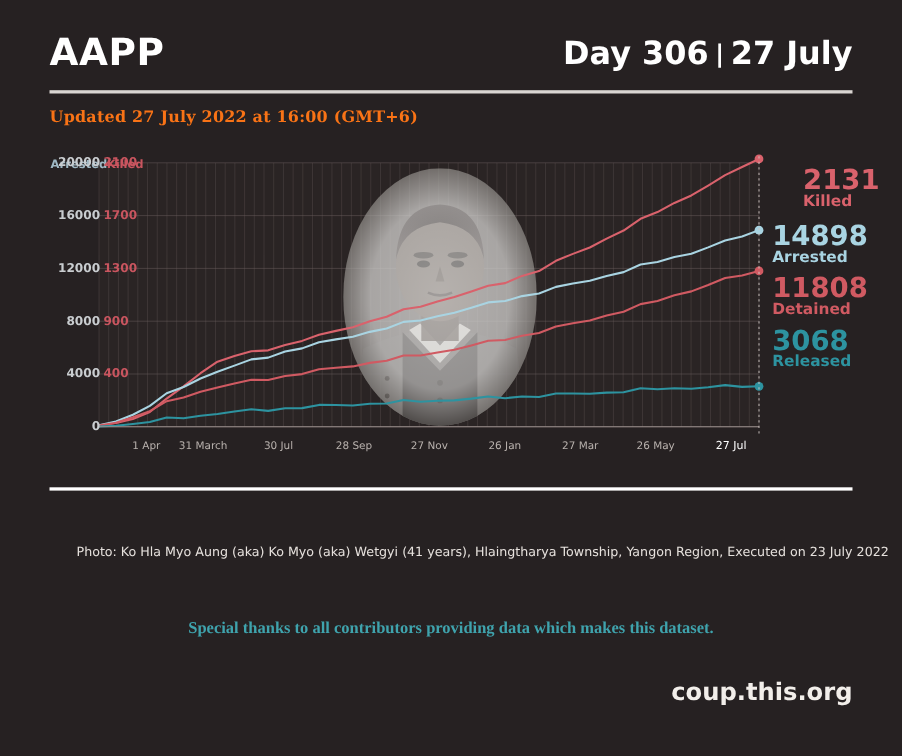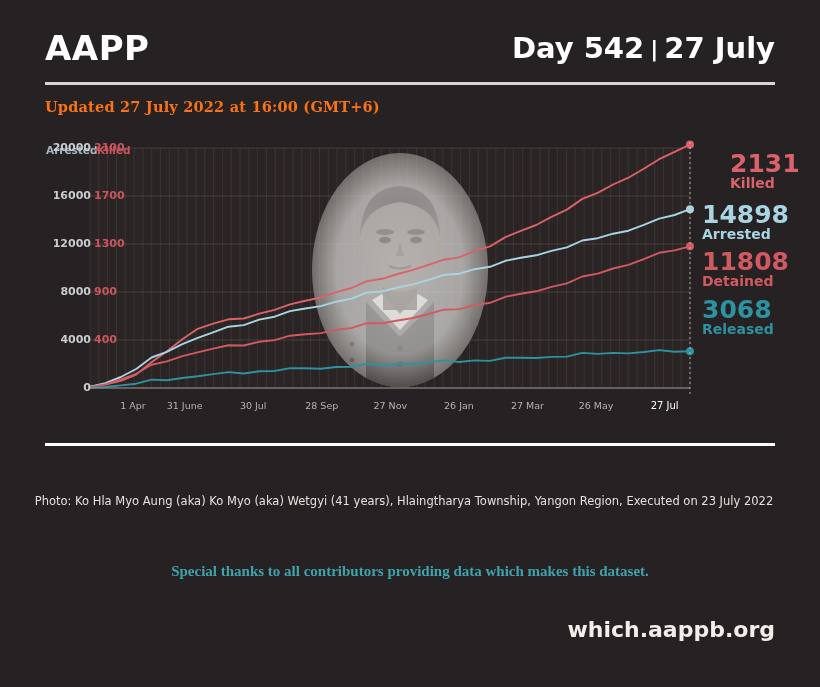--- a/index.html
+++ b/index.html
@@ -82,21 +82,21 @@
   .c-arrested {top:203px;} .c-arrested .num,.c-arrested .cap{color:#a9d4e2;}
   .c-detained {top:250px;} .c-detained .num,.c-detained .cap{color:#d05a62;}
   .c-released {top:298px;} .c-released .num,.c-released .cap{color:#2d93a0;}
 
   
   .rule-mid{
     position:absolute;left:45px;top:443px;width:730px;height:3px;
     background:#ffffff;
   }
   .photo-credit{
-    position:absolute;left:0;top:494px;width:808px;text-align:center;
+    position:absolute;left:0;top:494px;width:808px;text-align:right;
     font-size:11.5px;color:#e6e1dd;
     font-family:"DejaVu Sans","Liberation Sans",sans-serif;
   }
   .graph-note{
     position:absolute;left:0;top:531px;width:820px;text-align:center;
     font-size:11.5px;font-style:italic;color:#e6e1dd;
     font-family:"DejaVu Sans","Liberation Sans",sans-serif;
   }
   .thanks{
     position:absolute;left:0;top:563px;width:820px;text-align:center;
@@ -110,21 +110,21 @@
   }
 </style>
 </head>
 <body>
 
 <div id="page">
 
   <div class="header">
     <div class="brand">AAPP</div>
     <div class="day-block">
-      <span>Day 542</span><span class="day-sep">|</span><span>27 July</span>
+      <span>Day 306</span><span class="day-sep">|</span><span>27 July</span>
     </div>
   </div>
   <div class="rule-top"></div>
   <div class="updated">Updated 27 July 2022 at 16:00 (GMT+6)</div>
 
   <div class="chart-wrap">
     <svg class="chart-svg" id="chart" width="820" height="290" viewBox="0 0 820 290">
         <defs>
           <clipPath id="ovalClip">
             <ellipse cx="400" cy="138" rx="88" ry="117"></ellipse>
@@ -263,21 +263,21 @@
     </div>
   <div id="ytick-right-layer">
       <div class="ytick right" style="top: 333px;">400</div>
       <div class="ytick right" style="top: 285px;">900</div>
       <div class="ytick right" style="top: 237px;">1300</div>
       <div class="ytick right" style="top: 189px;">1700</div>
       <div class="ytick right" style="top: 141px;">2100</div>
     </div>
   <div id="xtick-layer">
       <div class="xtick" style="left: 133px; top: 400px;">1 Apr</div>
-      <div class="xtick" style="left: 184.629px; top: 400px;">31 June</div>
+      <div class="xtick" style="left: 184.629px; top: 400px;">31 March</div>
       <div class="xtick" style="left: 253.2px; top: 400px;">30 Jul</div>
       <div class="xtick" style="left: 321.771px; top: 400px;">28 Sep</div>
       <div class="xtick" style="left: 390.343px; top: 400px;">27 Nov</div>
       <div class="xtick" style="left: 458.914px; top: 400px;">26 Jan</div>
       <div class="xtick" style="left: 527.486px; top: 400px;">27 Mar</div>
       <div class="xtick" style="left: 596.057px; top: 400px;">26 May</div>
       <div class="xtick bold" style="left: 664.629px; top: 400px;">27 Jul</div>
     </div>
 
   <div class="callout c-killed">
@@ -293,15 +293,15 @@
     <span class="cap">Detained</span>
   </div>
   <div class="callout c-released">
     <span class="num">3068</span>
     <span class="cap">Released</span>
   </div>
 
   <div class="rule-mid"></div>
   <div class="photo-credit">Photo: Ko Hla Myo Aung (aka) Ko Myo (aka) Wetgyi (41 years), Hlaingtharya Township, Yangon Region, Executed on 23 July 2022</div>
   <div class="thanks">Special thanks to all contributors providing data which makes this dataset.</div>
-  <div class="site">which.aappb.org</div>
+  <div class="site">coup.this.org</div>
 
 </div>
 
 </body></html>

